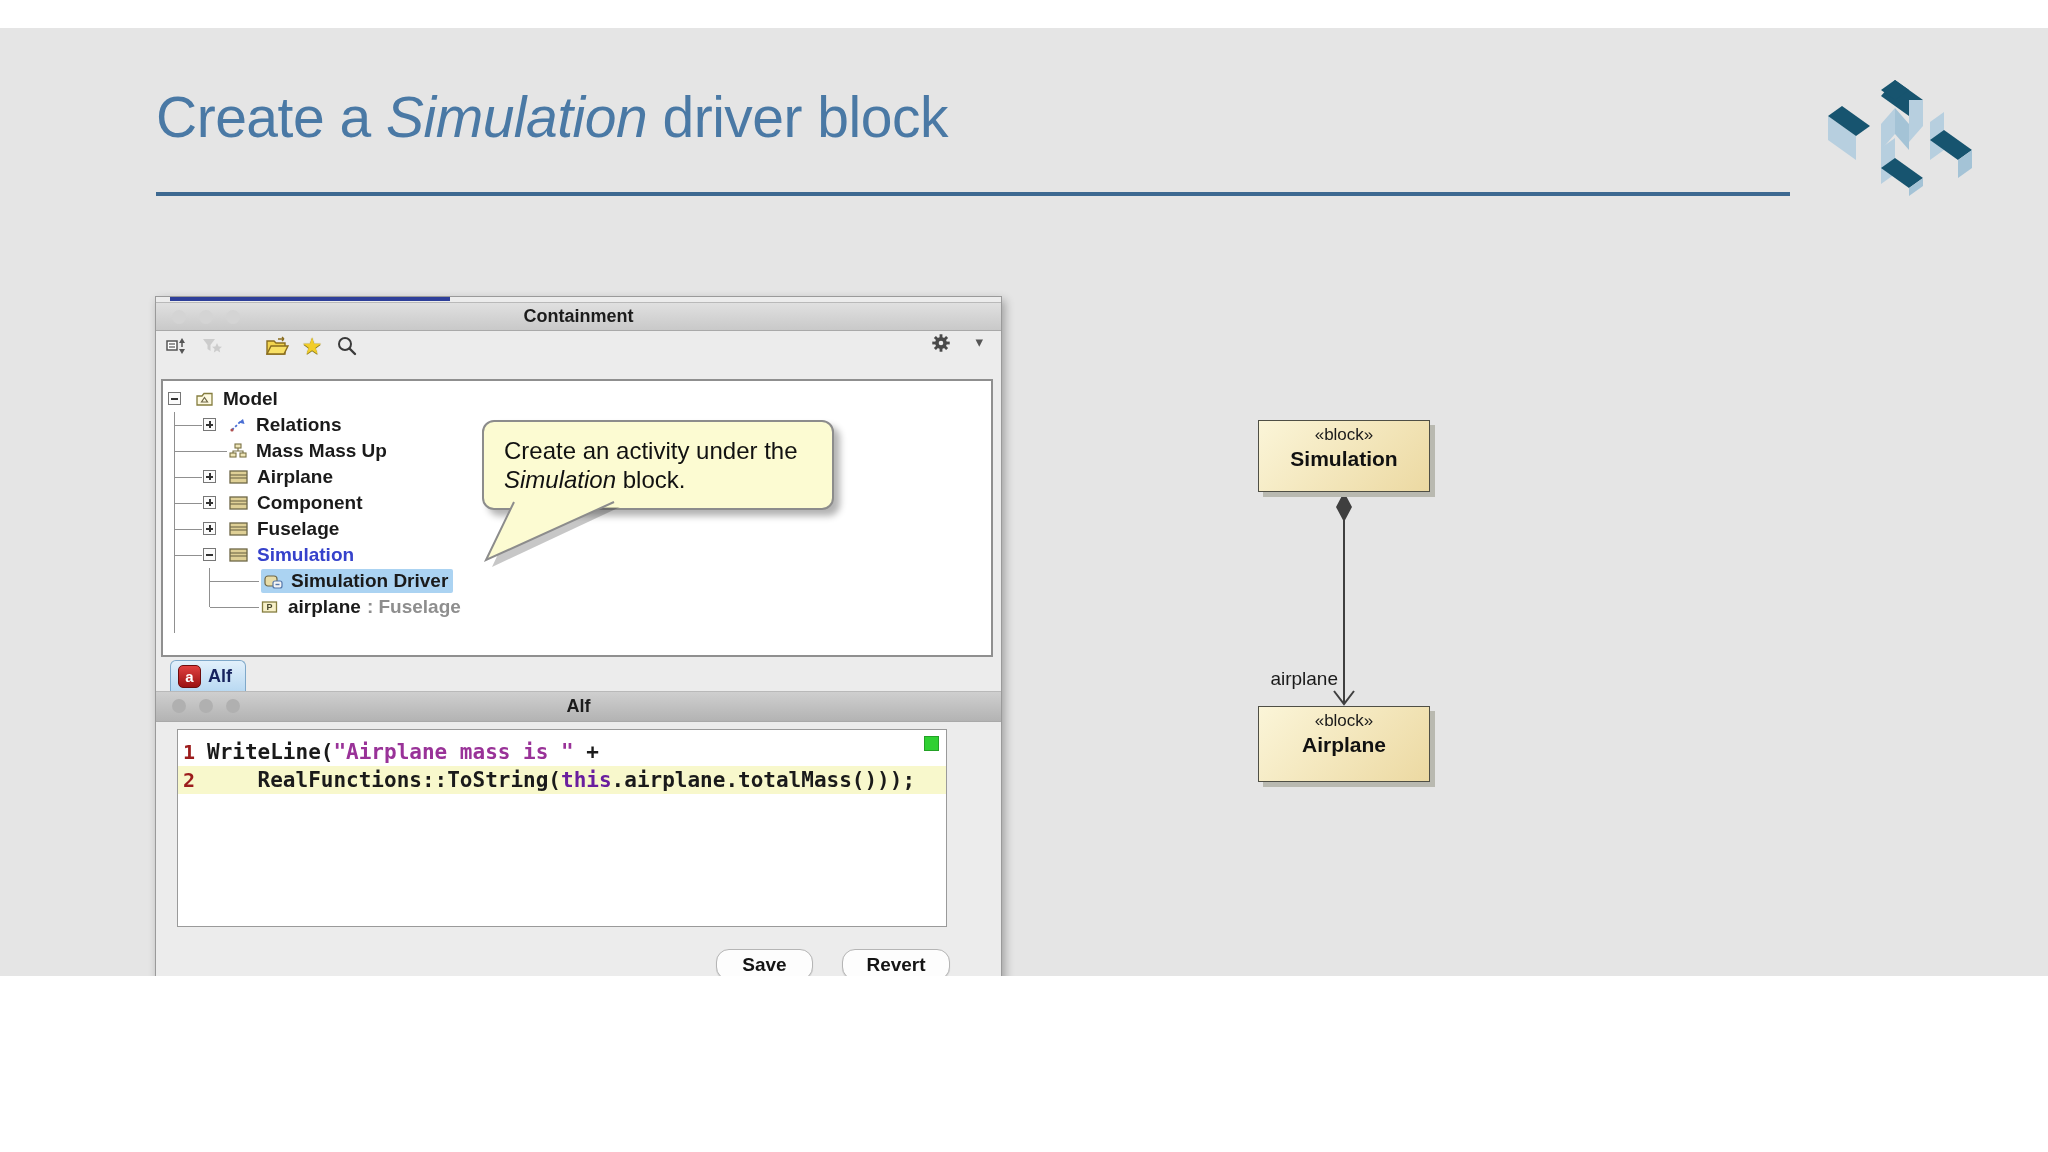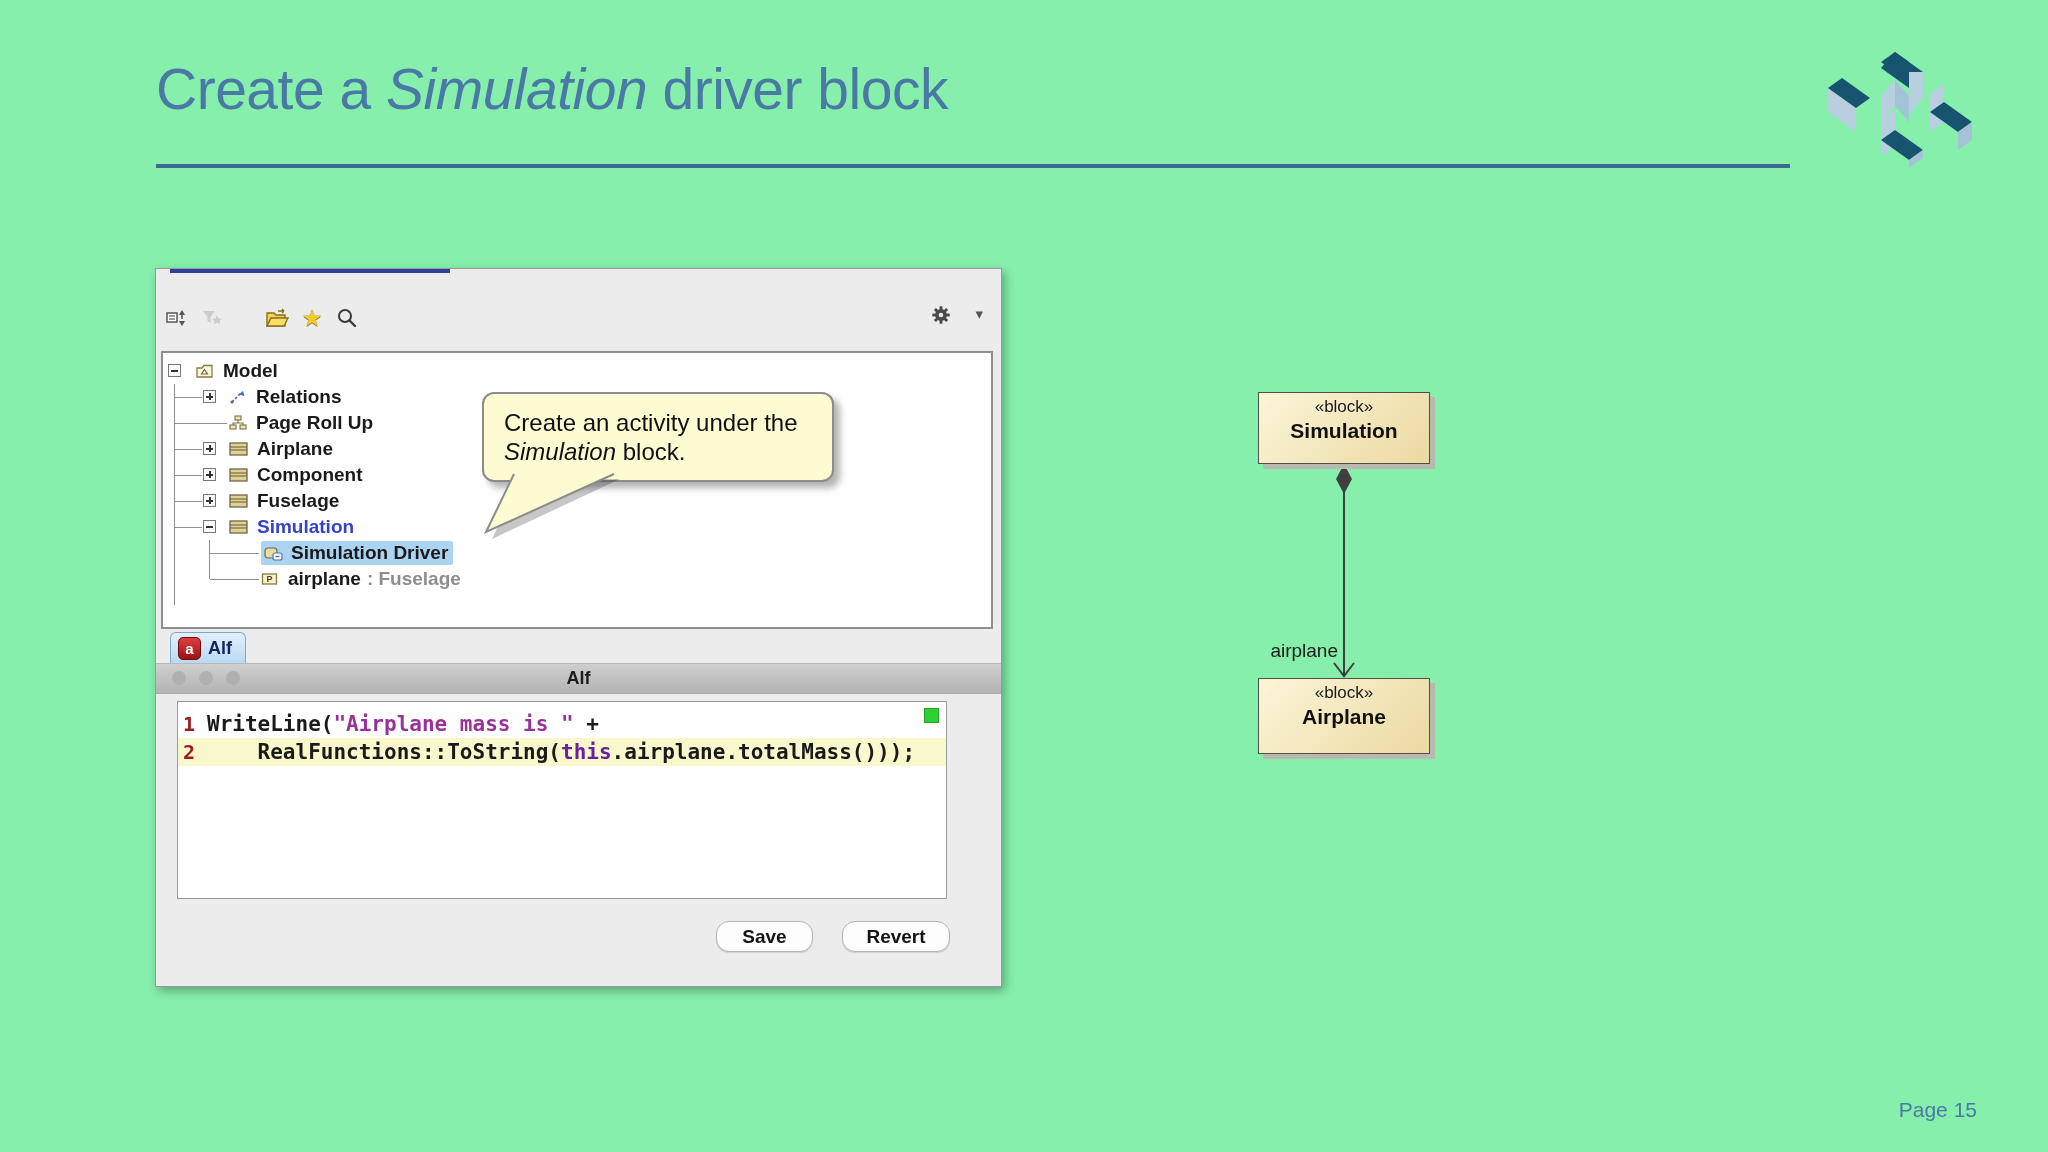--- a/index.html
+++ b/index.html
@@ -1,17 +1,17 @@
 <!DOCTYPE html>
 <html><head>
 <meta charset="utf-8">
 <style>
   html,body{margin:0;padding:0;background:#ffffff;}
-  .slide{position:relative;width:2048px;height:1152px;background:#86efac;overflow:hidden;
-         font-family:"Liberation Sans",sans-serif;}
+  .slide{position:relative;width:2048px;height:948px;background:#e5e5e5;overflow:hidden;
+         font-family:"Liberation Sans",sans-serif;margin-top:28px;}
 
   
   .title{position:absolute;left:156px;top:56px;font-size:57px;color:#4a79a5;letter-spacing:-0.5px;white-space:nowrap;}
   .title .it{font-style:italic;}
   .title-rule{position:absolute;left:156px;top:164px;width:1634px;height:4px;background:#3d6991;}
   .logo{position:absolute;left:1812px;top:36px;}
   .copyright{position:absolute;left:0;top:1098px;width:100%;text-align:center;font-size:21px;color:#4a79a5;}
   .pagenum{position:absolute;right:71px;top:1098px;font-size:21px;color:#4a79a5;}
 
   
@@ -130,20 +130,28 @@
     <g>
       <polygon points="69,84 83,74 83,110 69,120" fill="#b7cfdf"></polygon>
       <polygon points="83,94 111,114 97,124 69,104" fill="#17546f"></polygon>
       <polygon points="111,114 111,122 97,132 97,124" fill="#a4c3d6"></polygon>
     </g>
   </svg>
 
   <div class="panel">
     <div class="tab-line"></div>
 
+    <div class="ttlbar cont-bar">
+      <div class="circles dim">
+        <span class="circ"></span>
+        <span class="circ"></span>
+        <span class="circ"></span>
+      </div>
+      <span class="ttl">Containment</span>
+    </div>
 
     <div class="toolbar">
       <span class="tbi">
         <svg width="24" height="22" viewBox="0 0 24 22">
           <rect x="2" y="6" width="10" height="9" fill="#fff" stroke="#555" stroke-width="1.5"></rect>
           <line x1="4" y1="9" x2="10" y2="9" stroke="#555" stroke-width="1.2"></line>
           <line x1="4" y1="12" x2="10" y2="12" stroke="#555" stroke-width="1.2"></line>
           <polygon points="17,3 20,8 14,8" fill="#555"></polygon>
           <line x1="17" y1="8" x2="17" y2="12" stroke="#555" stroke-width="1.5"></line>
           <polygon points="17,19 20,14 14,14" fill="#555"></polygon>
@@ -209,21 +217,21 @@
         <span class="tlabel">Relations</span>
       </div>
 
       <div class="trow d1 no-exp">
         <svg class="ticon" width="18" height="16" viewBox="0 0 18 16">
           <rect x="6" y="1" width="6" height="4" fill="#efe6b8" stroke="#7a7244" stroke-width="1.1"></rect>
           <rect x="1" y="10" width="6" height="4" fill="#efe6b8" stroke="#7a7244" stroke-width="1.1"></rect>
           <rect x="11" y="10" width="6" height="4" fill="#efe6b8" stroke="#7a7244" stroke-width="1.1"></rect>
           <path d="M9,5 v3 M4,10 v-2 h10 v2" fill="none" stroke="#7a7244" stroke-width="1.1"></path>
         </svg>
-        <span class="tlabel">Page Roll Up</span>
+        <span class="tlabel">Mass Mass Up</span>
       </div>
 
       <div class="trow d1">
         <span class="exp plus"></span>
         <svg class="ticon" width="19" height="16" viewBox="0 0 19 16">
           <rect x="1" y="2" width="17" height="12" fill="#dfd096" stroke="#6e6747" stroke-width="1.3"></rect>
           <line x1="1" y1="6" x2="18" y2="6" stroke="#6e6747" stroke-width="1.1"></line>
           <line x1="1" y1="9" x2="18" y2="9" stroke="#6e6747" stroke-width="1.1"></line>
         </svg>
         <span class="tlabel">Airplane</span>

